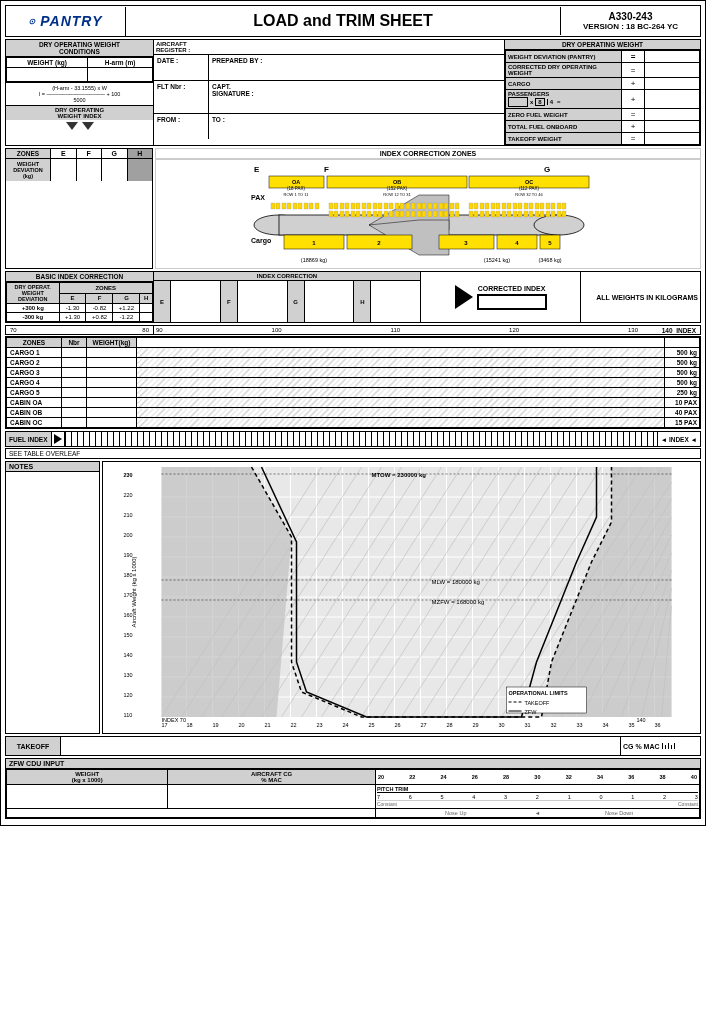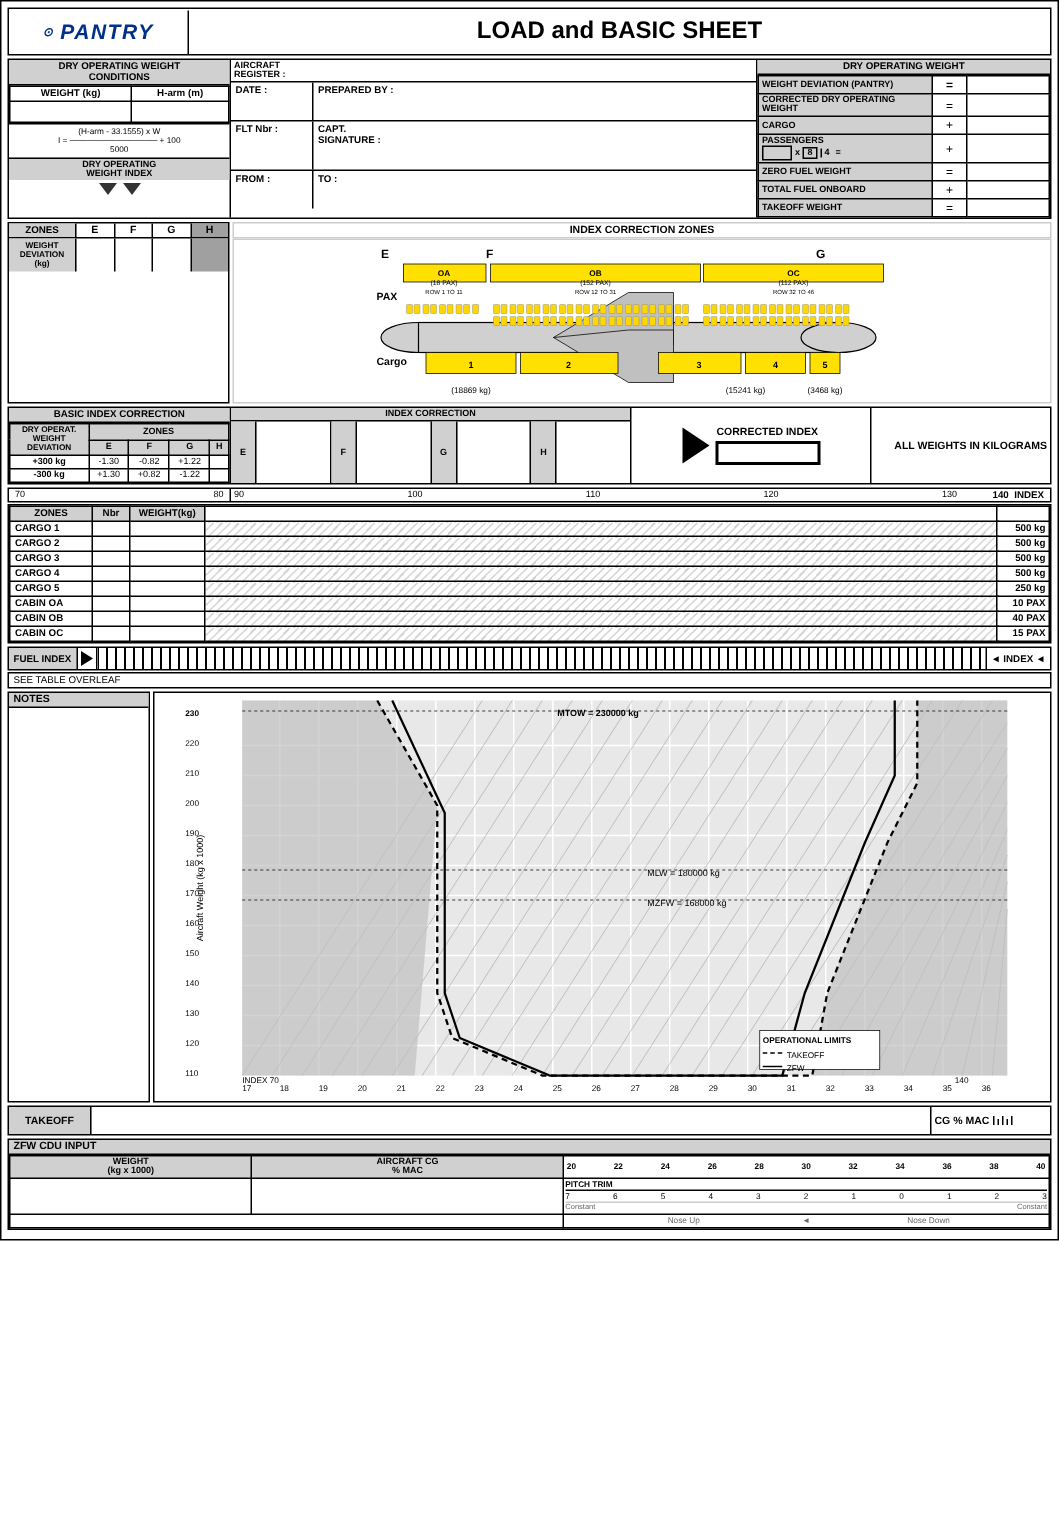--- a/index.html
+++ b/index.html
@@ -152,21 +152,25 @@
 </head>
 <body>
 
 <div class="page">
 
   <div class="header">
     <div class="header-logo">
       <span style="font-size:8px; color:#003087;">⊙</span>&nbsp;
       <span style="font-size:14px; font-weight:900; font-style:italic; letter-spacing:1px;">PANTRY</span>
     </div>
-    <div class="header-title">LOAD and BASIC SHEET</div>
+    <div class="header-title">LOAD and TRIM SHEET</div>
+    <div class="header-version">
+      <div style="font-size:10px;font-weight:bold;">A330-243</div>
+      <div style="font-size:8px;">VERSION : 18 BC-264 YC</div>
+    </div>
   </div>
 
   <div style="display:flex; gap:0; margin-bottom:2px; border:1px solid #000;">
 
     <div style="width:148px; border-right:1px solid #000; flex-shrink:0;">
       <div class="section-title">
         <div>DRY OPERATING WEIGHT</div>
         <div>CONDITIONS</div>
       </div>
       <table class="dow-table">

